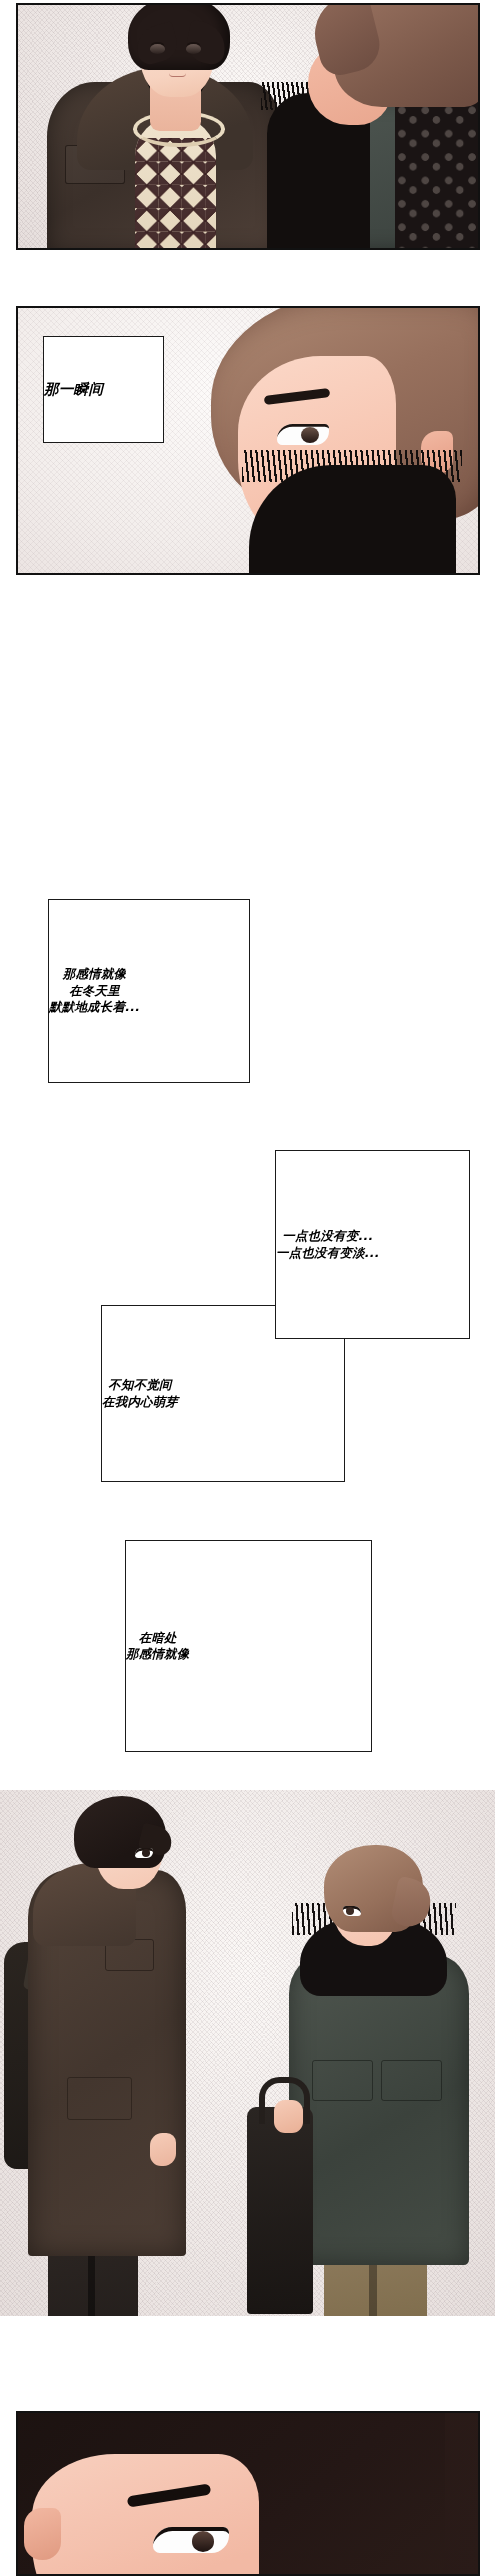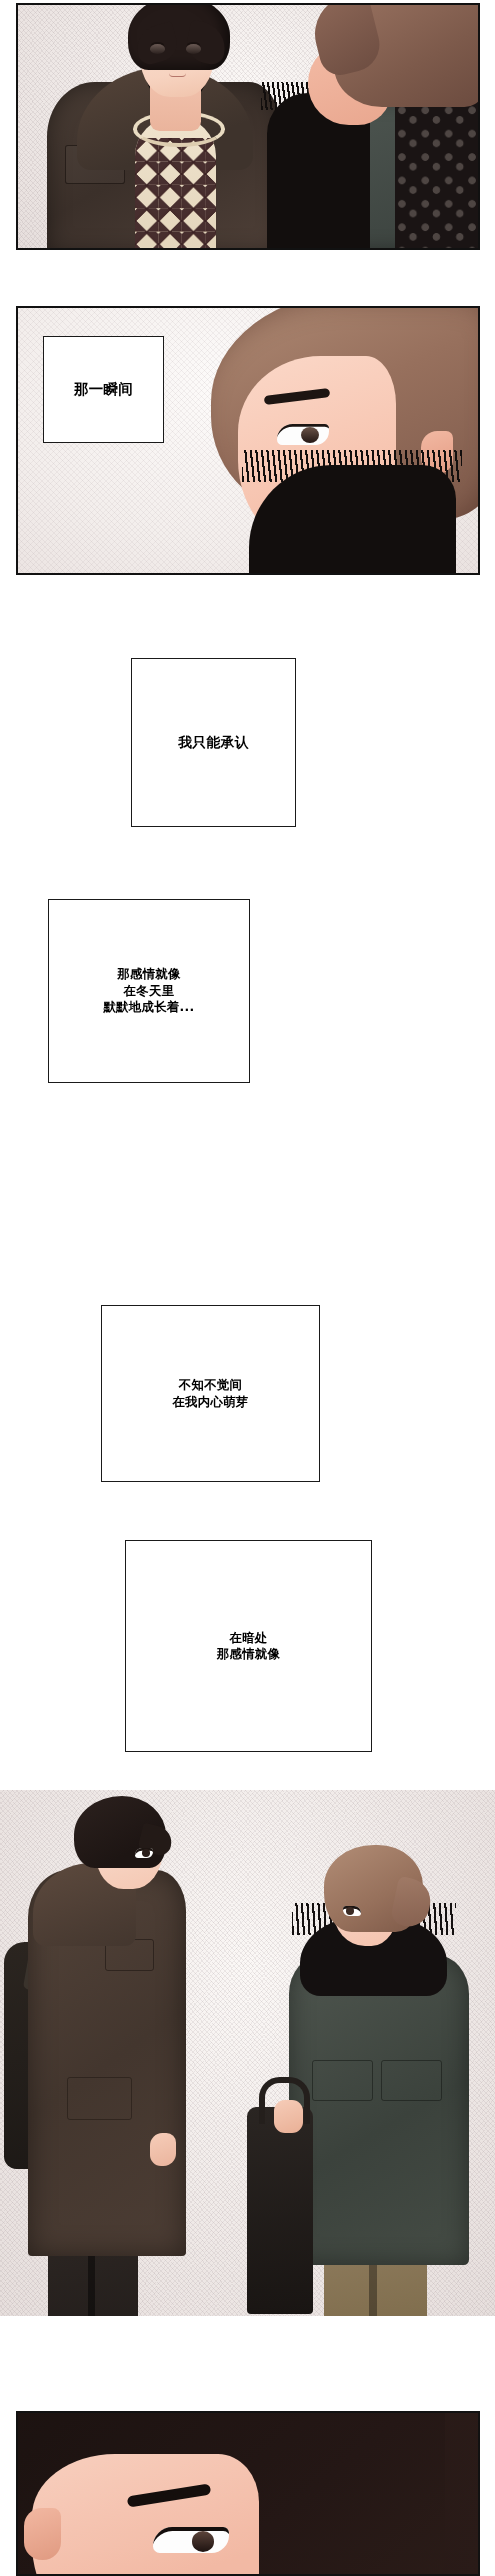--- a/index.html
+++ b/index.html
@@ -27,27 +27,27 @@
   .panel.framed{border:2.1px solid #111111;}
 
   
   .caption{
     position:absolute;
     box-sizing:border-box;
     background:#ffffff;
     border:1.4px solid #1a1a1a;
     display:flex;
     align-items:center;
-    justify-content:center;
     text-align:center;
     color:#000000;
     font-weight:700;
     letter-spacing:0.3px;
     line-height:1.32;
     z-index:5;
+    font-style:italic;
   }
   .caption span{display:block;white-space:pre-line;}
 
   
   .bg-wall{
     position:absolute;inset:0;
     background:
       radial-gradient(ellipse at 50% 35%, #fbf8f6 0%, #efe9e7 55%, #e6dedc 100%);
   }
   .bg-wall::after{
@@ -470,32 +470,33 @@
       <div class="p2-eye"></div>
       <div class="p2-ear"></div>
       <div class="p2-furcollar"></div>
     </div>
   </div>
 
   <div class="caption" style="left:43px;top:336px;width:121px;height:107px;font-size:14.5px;">
     <span>那一瞬间</span>
   </div>
 
-  <div class="caption" style="left:131px;top:658px;width:165px;height:169px;font-size:13.8px;">
-    <span>我只能承认</span>
-  </div>
 
   <div class="caption" style="left:48px;top:899px;width:202px;height:184px;font-size:12.4px;">
     <span>那感情就像
 在冬天里
 默默地成长着...</span>
   </div>
 
-
-  <div class="caption" style="left:101px;top:1305px;width:219px;height:177px;font-size:12.4px;z-index:6;">
+  <div class="caption" style="left:275px;top:1150px;width:195px;height:189px;font-size:12.4px;z-index:7;">
+    <span>一点也没有变...
+一点也没有变淡...</span>
+  </div>
+
+  <div class="caption" style="left:101px;top:1305px;width:244px;height:177px;font-size:12.4px;z-index:6;">
     <span>不知不觉间
 在我内心萌芽</span>
   </div>
 
   <div class="caption" style="left:125px;top:1540px;width:247px;height:212px;font-size:12.4px;">
     <span>在暗处
 那感情就像</span>
   </div>
 
   <div class="panel" style="left:0;top:1790px;width:496px;height:526px;">

